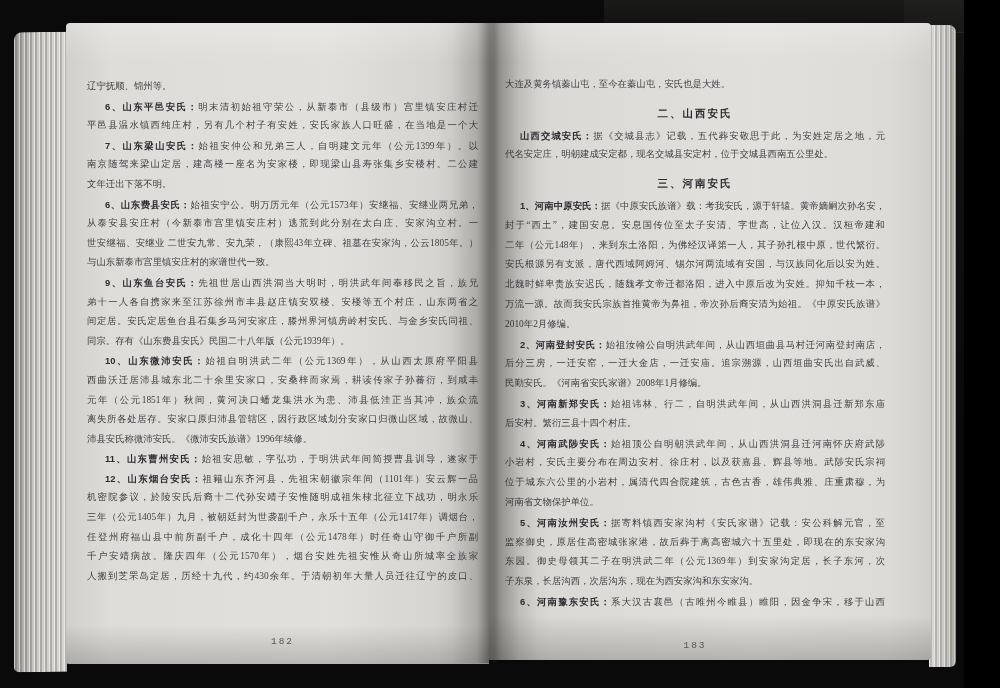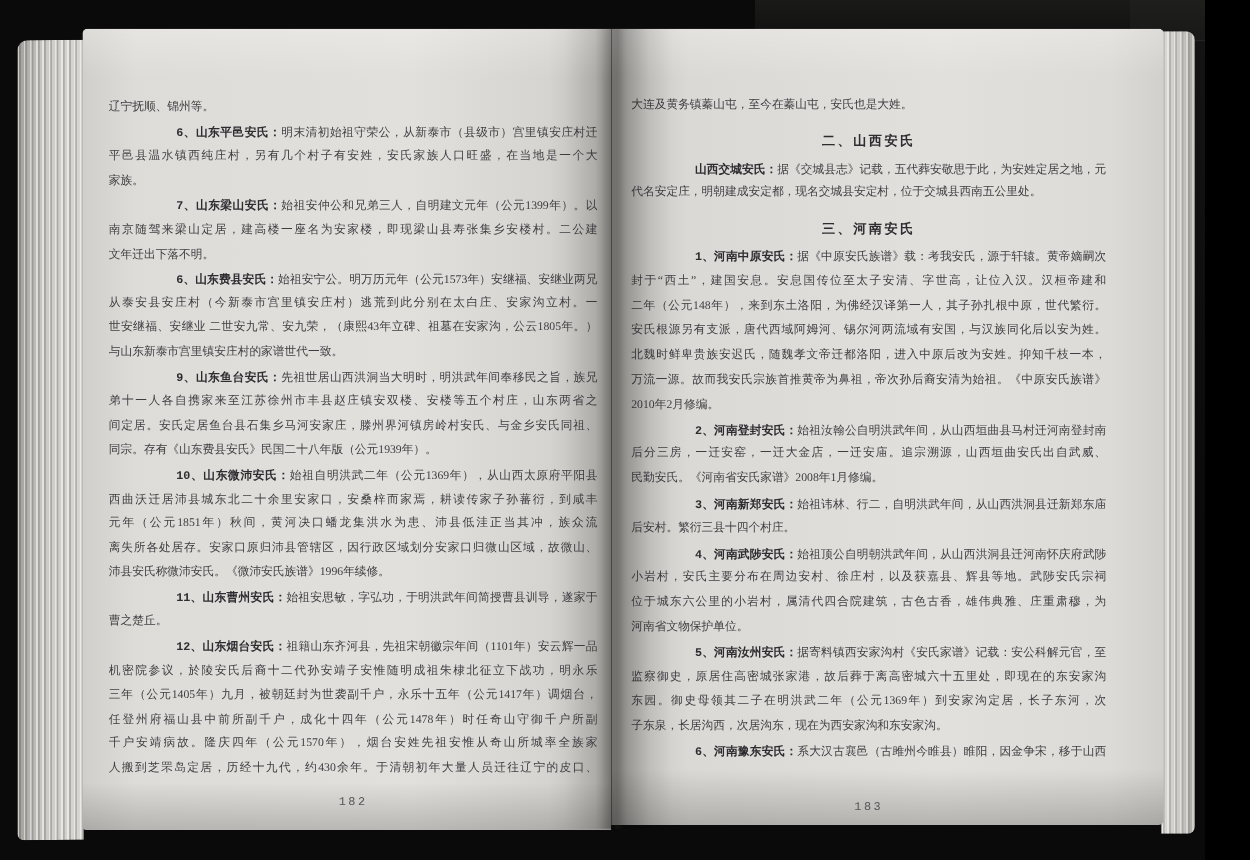--- a/index.html
+++ b/index.html
@@ -78,22 +78,22 @@
     font-size:9.4px; line-height:19.6px; height:19.6px;
     text-align:justify; text-align-last:justify;
     overflow:hidden; white-space:normal;
   }
   .text-right .line { line-height:19.8px; height:19.8px; }
   .line.end { text-align-last:left; }
   .line.para { text-indent:18px; }
   .text-right .line.para { text-indent:15px; }
 
   .lead {
-    font-family:Liberation Mono, monospace;
-    font-weight:bold; color:#2c2c31;margin-left:36px;
+    font-family:Liberation Sans, sans-serif;
+    font-weight:bold; color:#2c2c31;
   }
   .line.heading {
     font-family:"Liberation Sans", sans-serif;
     font-weight:bold; color:#2c2c31;
     font-size:10.5px; letter-spacing:2px;
     text-align:left; text-align-last:center; text-indent:0;
     margin-top:9px; margin-bottom:2px;
   }
   .pnum {
     position:absolute; font-size:9.5px; color:#55555a;
@@ -111,39 +111,37 @@
 
   <div class="book">
     <div class="fore-edge-left"></div>
     <div class="fore-edge-right"></div>
 
     <div class="page page-left">
       <div class="text-block text-left" id="left-lines">
           <div class="line end">辽宁抚顺、锦州等。</div>
           <div class="line para"><span class="lead">6、山东平邑安氏：</span>明末清初始祖守荣公，从新泰市（县级市）宫里镇安庄村迁</div>
           <div class="line cont">平邑县温水镇西纯庄村，另有几个村子有安姓，安氏家族人口旺盛，在当地是一个大</div>
-          <div class="line end">家族。</div>
           <div class="line para"><span class="lead">7、山东梁山安氏：</span>始祖安仲公和兄弟三人，自明建文元年（公元1399年）。以</div>
           <div class="line cont">南京随驾来梁山定居，建高楼一座名为安家楼，即现梁山县寿张集乡安楼村。二公建</div>
           <div class="line end">文年迁出下落不明。</div>
           <div class="line para"><span class="lead">6、山东费县安氏：</span>始祖安宁公。明万历元年（公元1573年）安继福、安继业两兄弟，</div>
           <div class="line cont">从泰安县安庄村（今新泰市宫里镇安庄村）逃荒到此分别在太白庄、安家沟立村。一</div>
           <div class="line cont">世安继福、安继业 二世安九常、安九荣，（康熙43年立碑、祖墓在安家沟，公云1805年。）</div>
           <div class="line end">与山东新泰市宫里镇安庄村的家谱世代一致。</div>
           <div class="line para"><span class="lead">9、山东鱼台安氏：</span>先祖世居山西洪洞当大明时，明洪武年间奉移民之旨，族兄</div>
           <div class="line cont">弟十一人各自携家来至江苏徐州市丰县赵庄镇安双楼、安楼等五个村庄，山东两省之</div>
           <div class="line cont">间定居。安氏定居鱼台县石集乡马河安家庄，滕州界河镇房岭村安氏、与金乡安氏同祖、</div>
           <div class="line end">同宗。存有《山东费县安氏》民国二十八年版（公元1939年）。</div>
           <div class="line para"><span class="lead">10、山东微沛安氏：</span>始祖自明洪武二年（公元1369年），从山西太原府平阳县</div>
           <div class="line cont">西曲沃迁居沛县城东北二十余里安家口，安桑梓而家焉，耕读传家子孙蕃衍，到咸丰</div>
           <div class="line cont">元年（公元1851年）秋间，黄河决口蟠龙集洪水为患、沛县低洼正当其冲，族众流</div>
           <div class="line cont">离失所各处居存。安家口原归沛县管辖区，因行政区域划分安家口归微山区域，故微山、</div>
           <div class="line end">沛县安氏称微沛安氏。《微沛安氏族谱》1996年续修。</div>
           <div class="line para"><span class="lead">11、山东曹州安氏：</span>始祖安思敏，字弘功，于明洪武年间简授曹县训导，遂家于</div>
-          <div class="line end">曹之楚丘。</div>
           <div class="line para"><span class="lead">12、山东烟台安氏：</span>祖籍山东齐河县，先祖宋朝徽宗年间（1101年）安云辉一品</div>
           <div class="line cont">机密院参议，於陵安氏后裔十二代孙安靖子安惟随明成祖朱棣北征立下战功，明永乐</div>
           <div class="line cont">三年（公元1405年）九月，被朝廷封为世袭副千户，永乐十五年（公元1417年）调烟台，</div>
           <div class="line cont">任登州府福山县中前所副千户，成化十四年（公元1478年）时任奇山守御千户所副</div>
           <div class="line cont">千户安靖病故。隆庆四年（公元1570年），烟台安姓先祖安惟从奇山所城率全族家</div>
           <div class="line cont">人搬到芝罘岛定居，历经十九代，约430余年。于清朝初年大量人员迁往辽宁的皮口、</div>
         </div>
       <div class="pnum pnum-left">182</div>
     </div>
 

